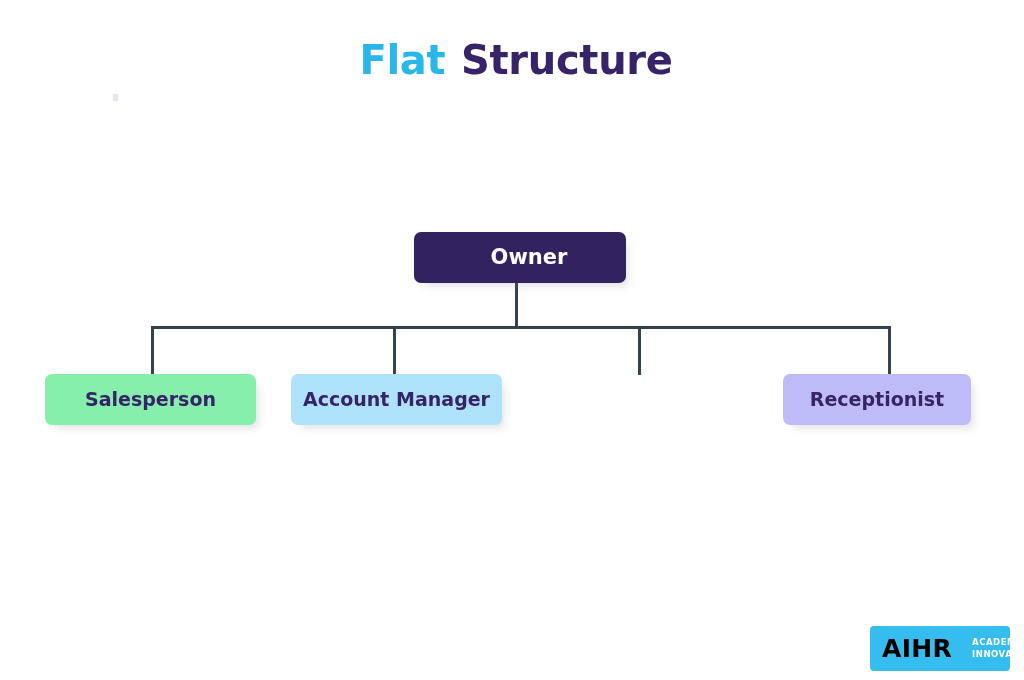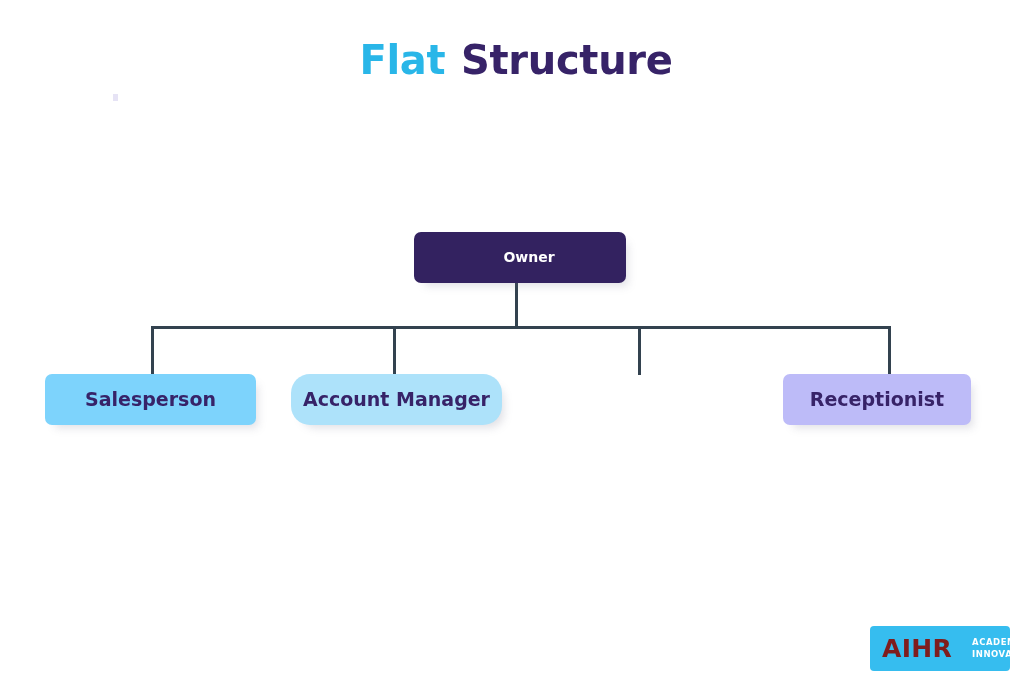--- a/index.html
+++ b/index.html
@@ -60,39 +60,39 @@
     align-items: center;
     justify-content: center;
     border-radius: 7px;
     font-size: 19px;
     font-weight: 700;
     text-align: center;
     line-height: 1.1;
     box-shadow: 6px 7px 9px -4px rgba(120,120,140,0.22);
   }
   .node-root {
-    font-size: 14px;
+    font-size: 21px;
     padding-left: 18px;
   }
 
   
   #aihr-logo {
     position: absolute;
     left: 866px;
     top: 622px;
     width: 140px;
     height: 45px;
     background: #36BDEF;
     border-radius: 4px;
     display: flex;
     align-items: center;
     padding-left: 11px;
   }
   #aihr-wordmark {
-    color: #7f1d1d;
+    color: #000000;
     font-size: 25px;
     font-weight: 700;
     letter-spacing: 0.3px;
     line-height: 1;
   }
   #aihr-divider {
     width: 2px;
     height: 27px;
     background: #ffffff;
     opacity: 0.85;
@@ -123,25 +123,25 @@
   <div class="connector connector-h" style="left:147px; top:322px; width:740px;"></div>
   <div class="connector connector-v" style="left:147px; top:322px; height:49px;"></div>
   <div class="connector connector-v" style="left:389px; top:322px; height:49px;"></div>
   <div class="connector connector-v" style="left:634px; top:322px; height:49px;"></div>
   <div class="connector connector-v" style="left:884px; top:322px; height:49px;"></div>
 
   <div class="node node-root" style="left:410px; top:228px; width:212px; height:51px; background:#332260; color:#ffffff;">
     <span>Owner</span>
   </div>
 
-  <div class="node" style="left:41px; top:370px; width:211px; height:51px; background:#7dd3fc; color:#372368;">
+  <div class="node" style="left:41px; top:370px; width:211px; height:51px; background:#86efac; color:#372368;">
     <span>Salesperson</span>
   </div>
 
-  <div class="node" style="left:287px; top:370px; width:211px; height:51px; background:#ADE2FA; color:#372368;border-radius:19px;">
+  <div class="node" style="left:287px; top:370px; width:211px; height:51px; background:#ADE2FA; color:#372368;">
     <span>Account Manager</span>
   </div>
 
 
   <div class="node" style="left:779px; top:370px; width:188px; height:51px; background:#BDBBF8; color:#372368;">
     <span>Receptionist</span>
   </div>
 
   <div id="aihr-logo">
     <span id="aihr-wordmark">AIHR</span>

